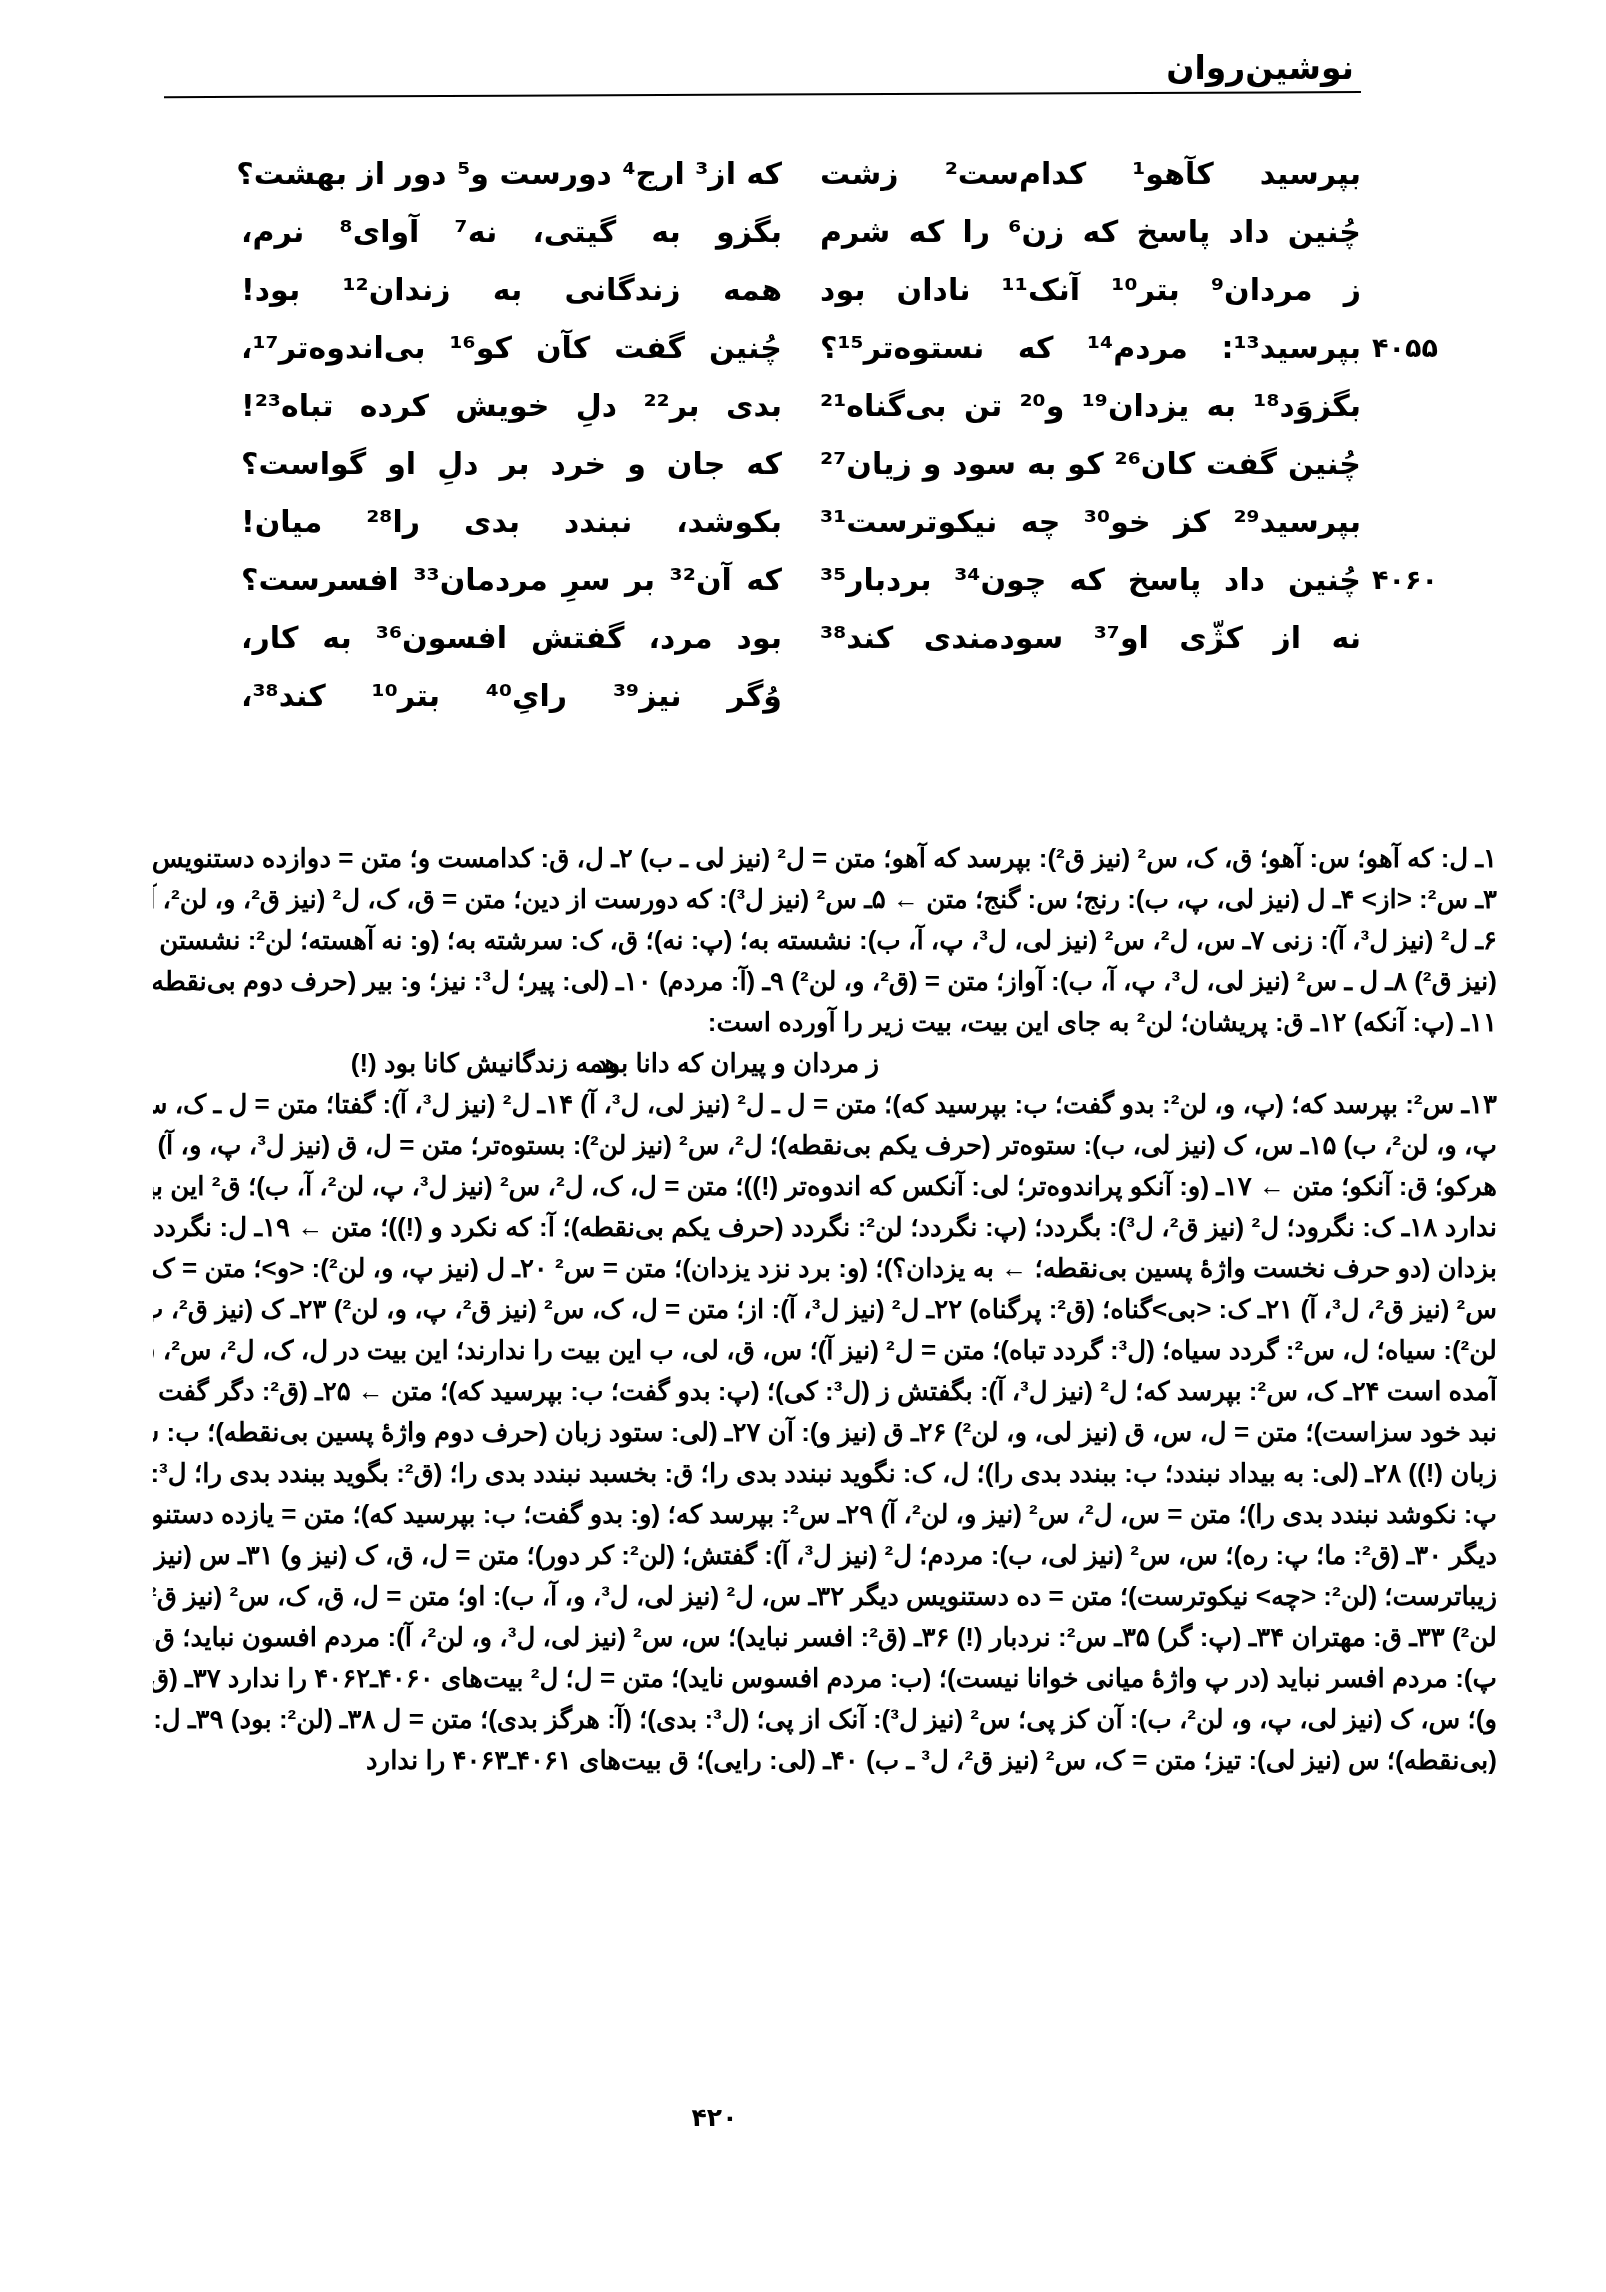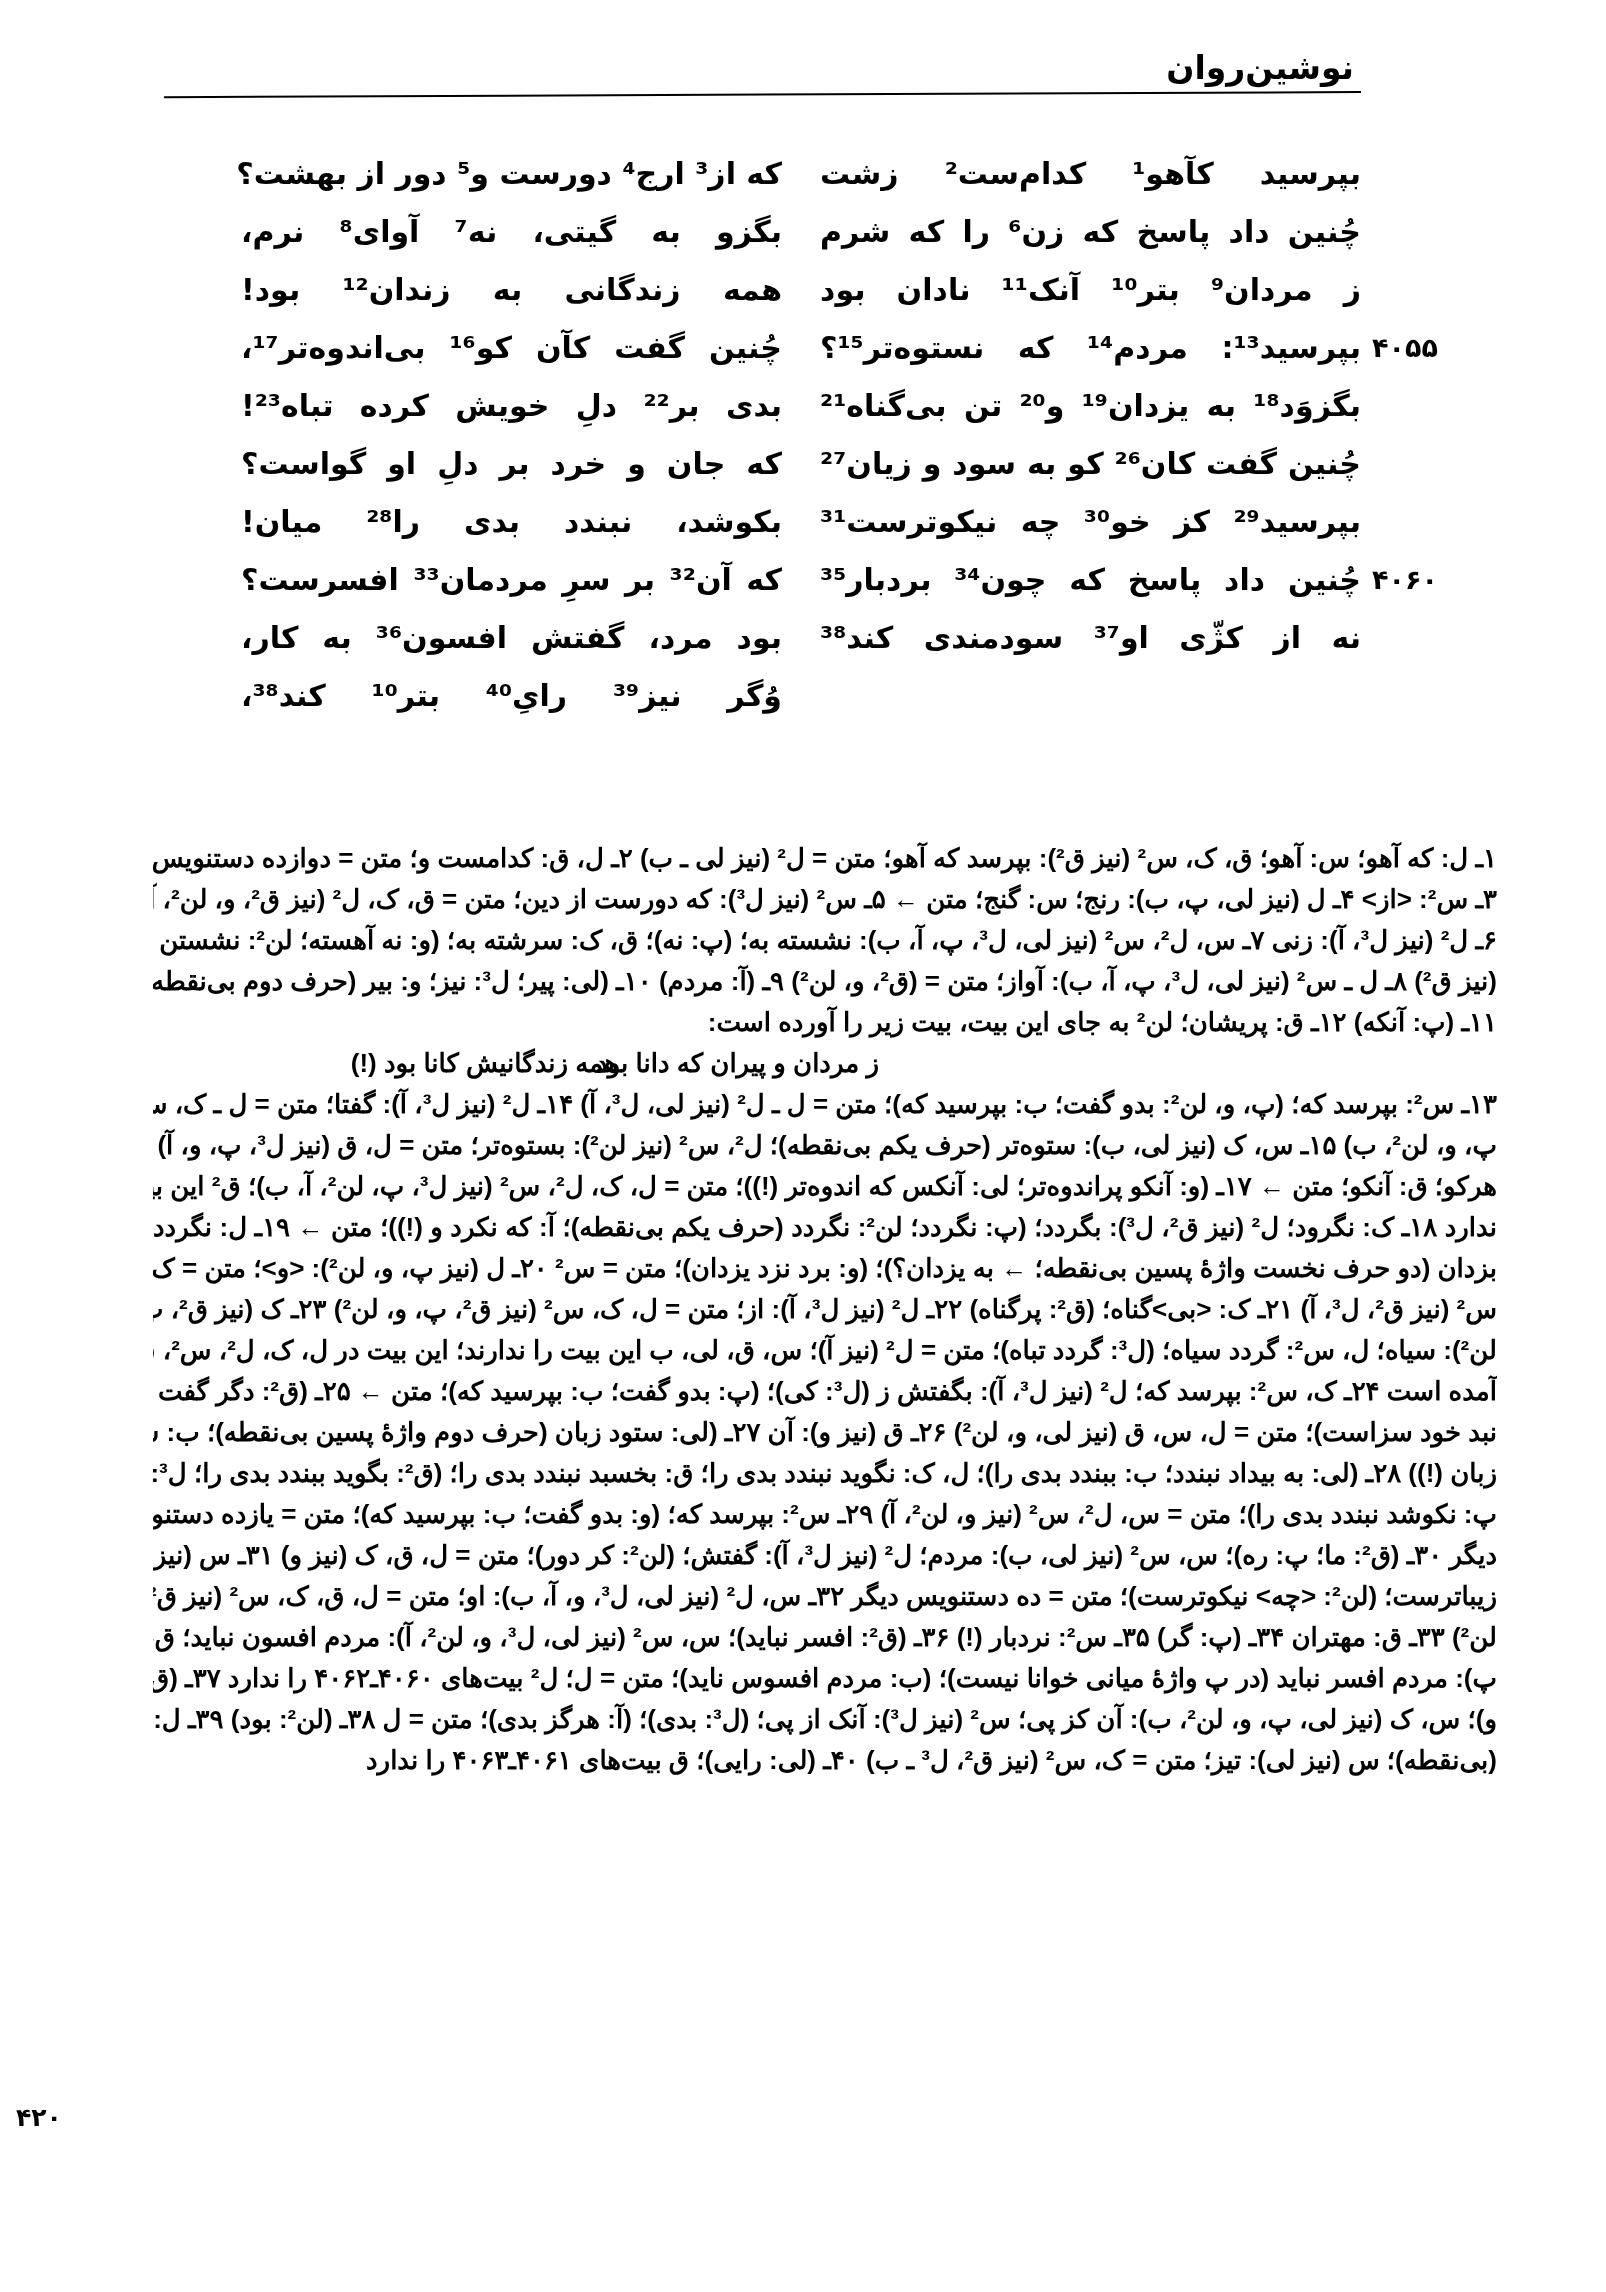--- a/index.html
+++ b/index.html
@@ -107,23 +107,23 @@
     }
     .note-verse span {
       position: absolute;
       top: 0;
     }
     .note-verse .hemi-r { right: 618px; }
     .note-verse .hemi-l { right: 879px; }
     .folio {
       position: absolute;
       top: 2103px;
-      left: 16px;
+      left: 0;
       width: 1429px;
-      text-align: left;
+      text-align: center;
       font-size: 25px;
       font-weight: bold;
       direction: rtl;
     }
   </style>
 </head>
 <body>
 
 <div class="page">
 

